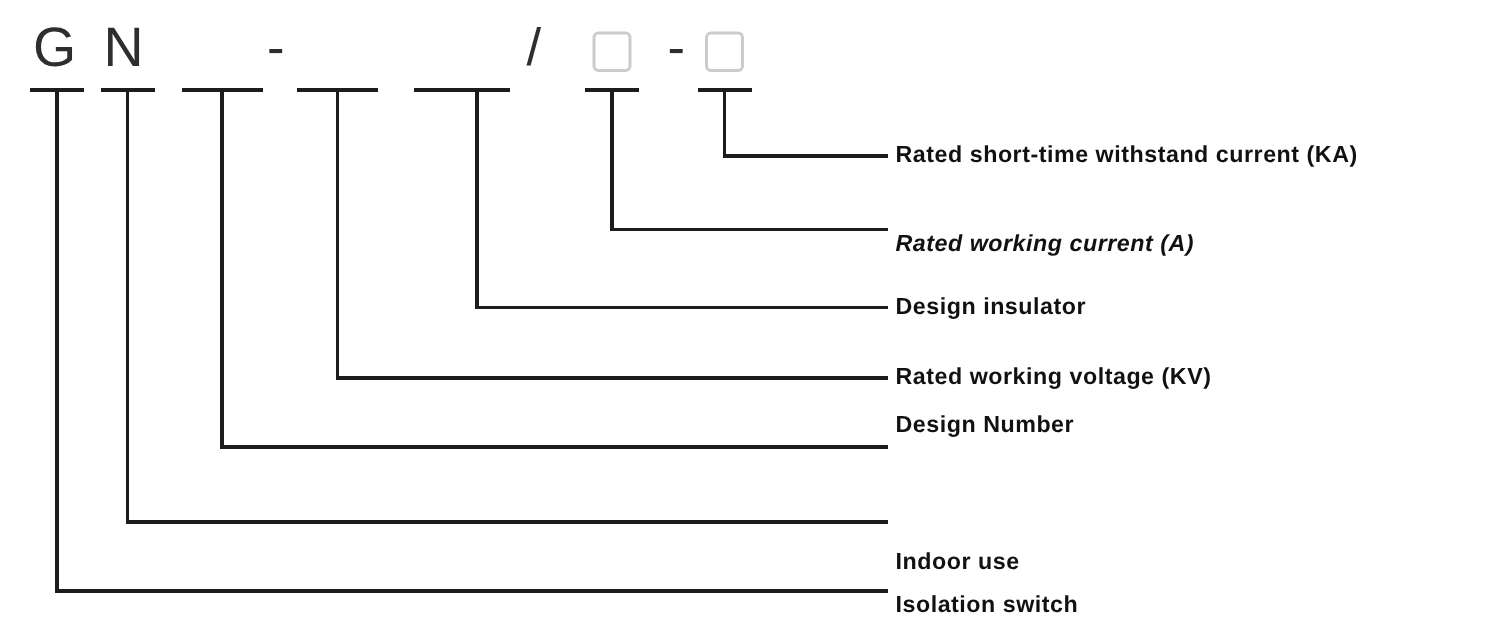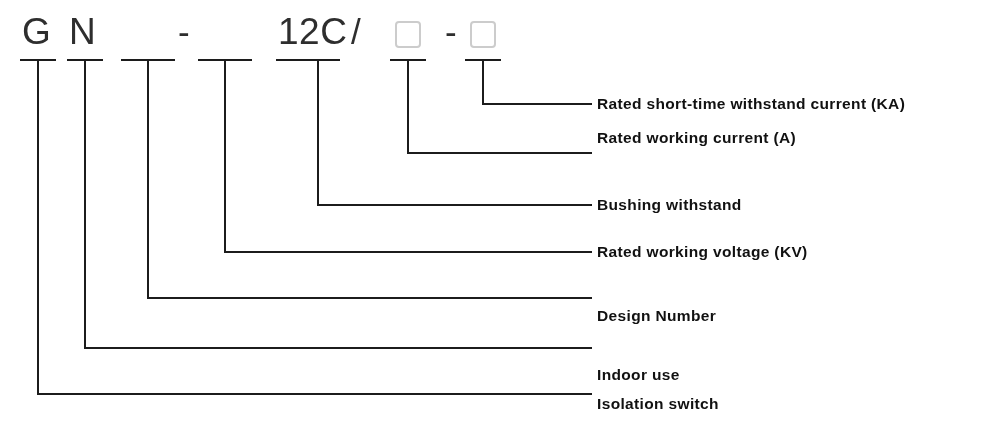--- a/index.html
+++ b/index.html
@@ -77,21 +77,20 @@
   }
 </style>
 </head>
 <body>
 
 <div id="canvas">
 
   <div id="model-code">
       <div class="code-seg" style="left: 22px;">G</div>
       <div class="code-seg" style="left: 69px;">N</div>
-      <div class="code-seg" style="left: 278px;">12C</div>
       <div class="code-sep" style="left: 178px;">-</div>
       <div class="code-sep" style="left: 351px;">/</div>
       <div class="code-sep" style="left: 445px;">-</div>
       <div class="code-box" style="left: 395px; border-color: rgb(204, 204, 204);"></div>
       <div class="code-box" style="left: 470px; border-color: rgb(204, 204, 204);"></div>
     </div>
 
   <svg id="leaders" width="1000" height="421">
       <line x1="20" y1="60" x2="56" y2="60" stroke="#1c1c1c" stroke-width="2.6" shape-rendering="crispEdges"></line>
       <line x1="67" y1="60" x2="103" y2="60" stroke="#1c1c1c" stroke-width="2.6" shape-rendering="crispEdges"></line>
@@ -111,21 +110,21 @@
       <line x1="148" y1="60" x2="148" y2="298" stroke="#1c1c1c" stroke-width="2.4" shape-rendering="crispEdges"></line>
       <line x1="146.8" y1="298" x2="592" y2="298" stroke="#1c1c1c" stroke-width="2.4" shape-rendering="crispEdges"></line>
       <line x1="85" y1="60" x2="85" y2="348" stroke="#1c1c1c" stroke-width="2.4" shape-rendering="crispEdges"></line>
       <line x1="83.8" y1="348" x2="592" y2="348" stroke="#1c1c1c" stroke-width="2.4" shape-rendering="crispEdges"></line>
       <line x1="38" y1="60" x2="38" y2="394" stroke="#1c1c1c" stroke-width="2.4" shape-rendering="crispEdges"></line>
       <line x1="36.8" y1="394" x2="592" y2="394" stroke="#1c1c1c" stroke-width="2.4" shape-rendering="crispEdges"></line>
     </svg>
 
   <div id="label-layer">
       <div class="leader-label" style="top: 104px; text-align: center;">Rated short-time withstand current (KA)</div>
-      <div class="leader-label" style="top: 138px;">Rated working current (A)</div>
-      <div class="leader-label" style="top: 205px;">Bushing withstand</div>
+      <div class="leader-label" style="top: 163px; font-style: italic;">Rated working current (A)</div>
+      <div class="leader-label" style="top: 205px;">Design insulator</div>
       <div class="leader-label" style="top: 252px; text-align: center;">Rated working voltage (KV)</div>
-      <div class="leader-label" style="top: 316px;">Design Number</div>
+      <div class="leader-label" style="top: 284px;">Design Number</div>
       <div class="leader-label" style="top: 348px; margin-top: 27px;">Indoor use</div>
       <div class="leader-label" style="top: 404px;">Isolation switch</div>
     </div>
 
 </div>
 
 </body></html>

